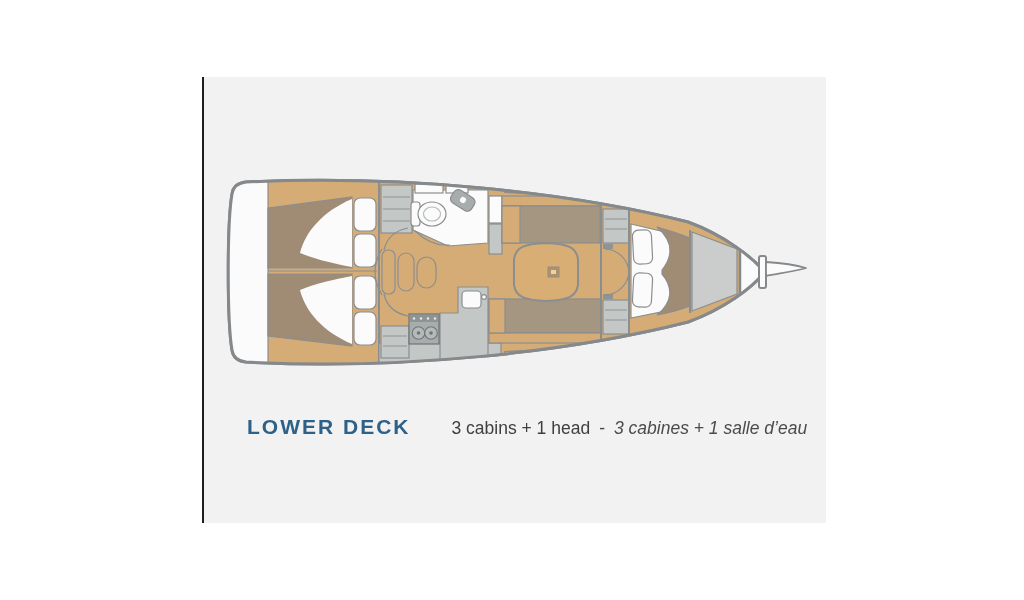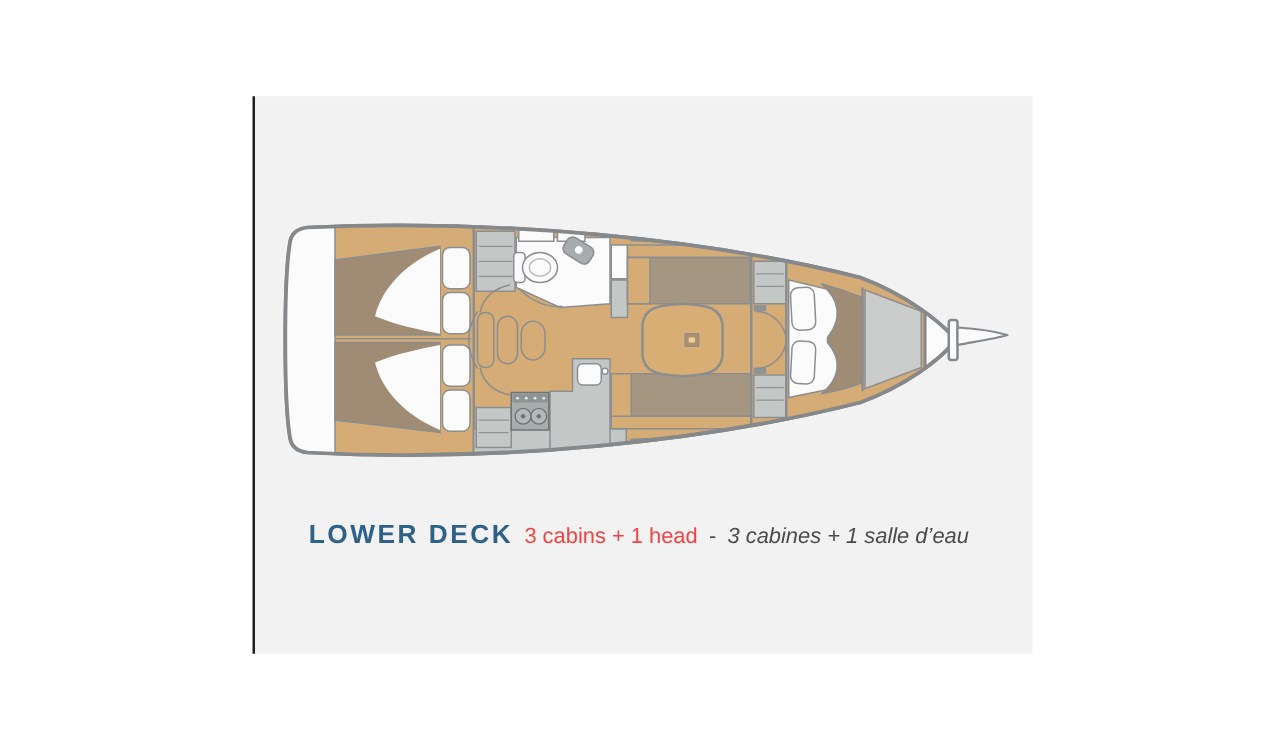--- a/index.html
+++ b/index.html
@@ -190,17 +190,17 @@
     <path class="hull" d="M 246,182 C 400,175 565,191 688,222 C 726,236 752,258 762,269 L 762,275 C 752,287 726,308 688,322 C 565,353 400,370 246,362 C 237,361 233,357 232,350 C 227,320 227,224 232,194 C 233,187 237,183 246,182 Z"></path>
 
     <g>
       <rect class="w" x="759" y="256" width="7" height="32" rx="2" stroke="#85898c" stroke-width="2"></rect>
       <path class="w" d="M 766,262 C 782,263 796,265 806,268 C 796,271 782,273 766,276 Z" stroke="#85898c" stroke-width="1.8" stroke-linejoin="round"></path>
     </g>
   </svg>
 
   <div class="caption">
     <span class="title" style="color: rgb(46, 97, 136);">LOWER DECK</span>
-    <span class="spec" style="color: #ef4444;">3 cabins + 1 head</span>
+    <span class="spec" style="color: #404040; margin-left: 32px;">3 cabins + 1 head</span>
     <span class="spec" style="color: rgb(75, 75, 75);">-</span>
     <span class="spec-fr" style="color: rgb(75, 75, 75); margin-top: 20px;">3 cabines + 1 salle d’eau</span>
   </div>
 </div>
 
 </body></html>

